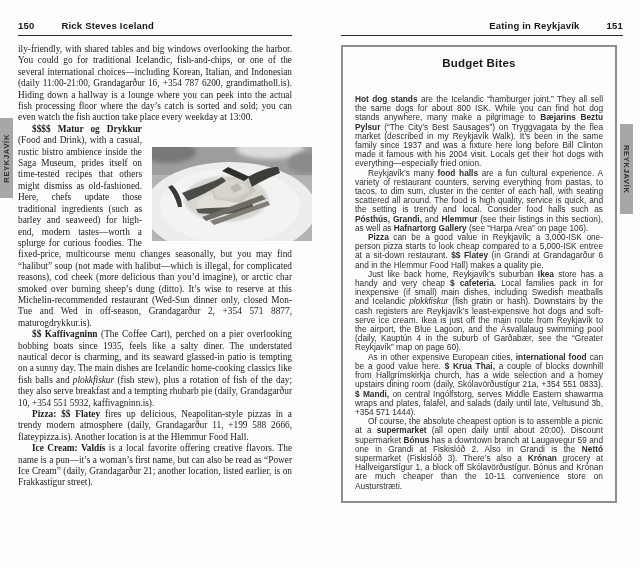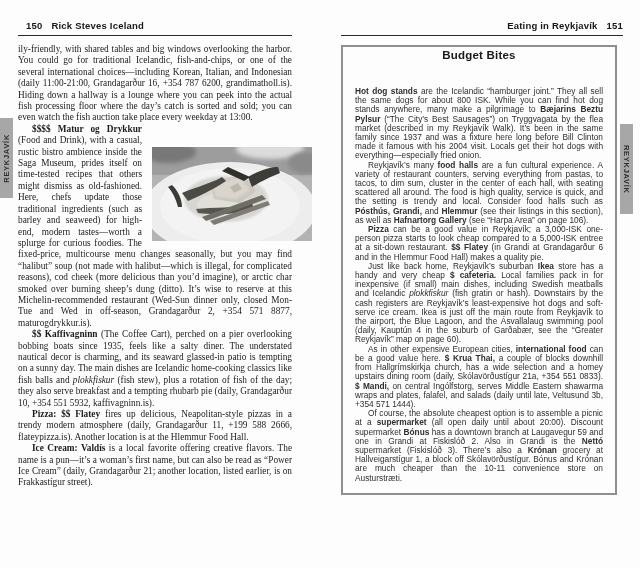--- a/index.html
+++ b/index.html
@@ -16,22 +16,22 @@
   .tab span{writing-mode:vertical-rl;white-space:nowrap;}
   .tab-left{left:0;top:118px;width:13px;height:80px;}
   .tab-left span{transform:rotate(180deg);}
   .tab-right{left:620px;top:124px;width:13px;height:90px;}
 
   
   .page{position:absolute;top:20px;}
   .page-left{left:18px;width:274px;}
   .page-right{left:341px;width:282px;}
   .pagehead{
-    display:flex;align-items:baseline;gap:9px;
-    font-weight:bold;font-size:9.5px;letter-spacing:.2px;line-height:12px;color:#171717;margin-left:8px;
+    display:flex;align-items:baseline;gap:27px;
+    font-weight:bold;font-size:9.5px;letter-spacing:.2px;line-height:12px;color:#171717;
   }
   .pagehead.right{justify-content:flex-end;}
   .rule{border-bottom:1px solid #2a2a2a;margin-top:3px;}
 
   
   .body-serif{
     margin-top:8px;
     font-family:"Liberation Serif","DejaVu Serif",serif;
     font-size:9.3px;line-height:11.4px;text-align:justify;color:#1b1b1b;
   }
@@ -43,21 +43,21 @@
   .photo-float{
     float:right;width:160px;height:94px;
     margin:23px -20px 2px 10px;display:block;
   }
   .photo-float svg{display:block;width:160px;height:94px;}
 
   
   .box{
     margin-top:9px;margin-right:6px;
     border:2px solid #8f8f8f;background:#fdfdfd;
-    padding:0 12px 10px 12px;
+    padding:8px 12px 10px 12px;
   }
   .box-title{
     text-align:center;font-weight:bold;font-size:11.5px;letter-spacing:.2px;
     margin:2px 0 7px 0;color:#191919;
   }
   .box-body{
     font-size:8.3px;line-height:9.2px;text-align:justify;color:#2e2e2e;margin-top:26px;
   }
   .box-body p.para.indent{text-indent:13px;}
 </style>

